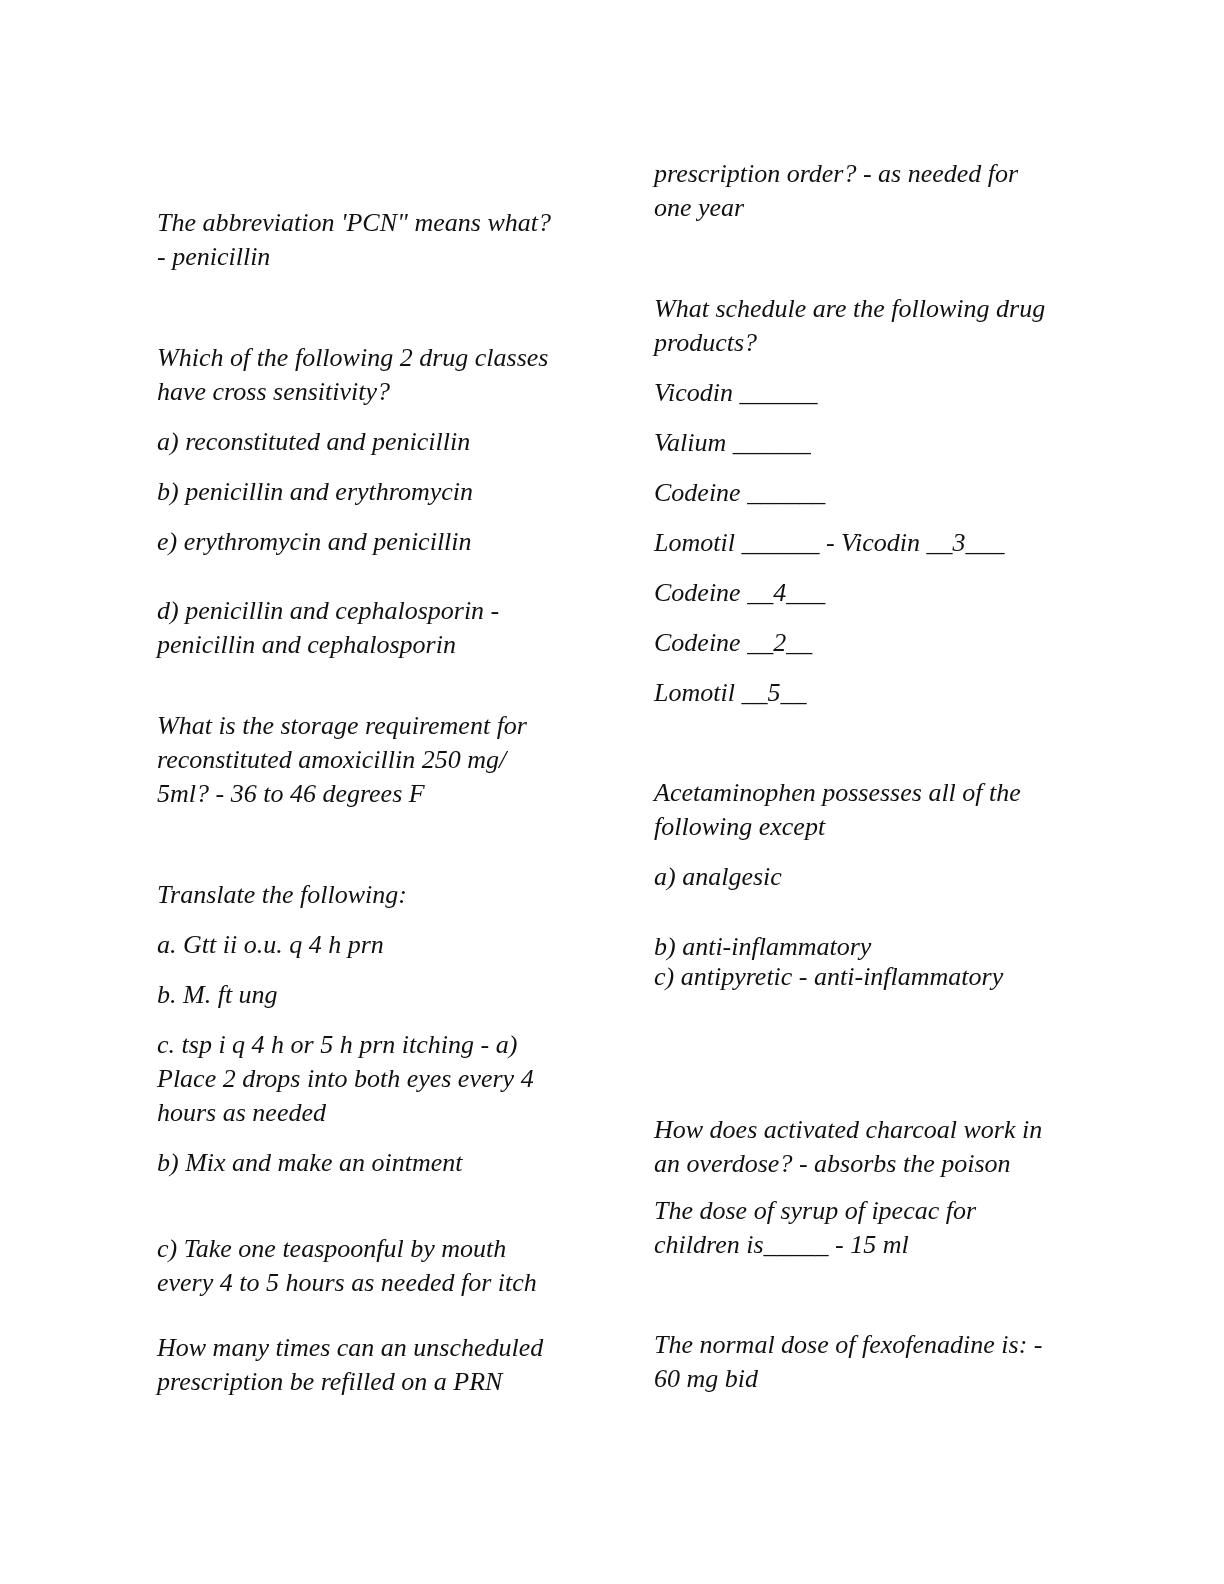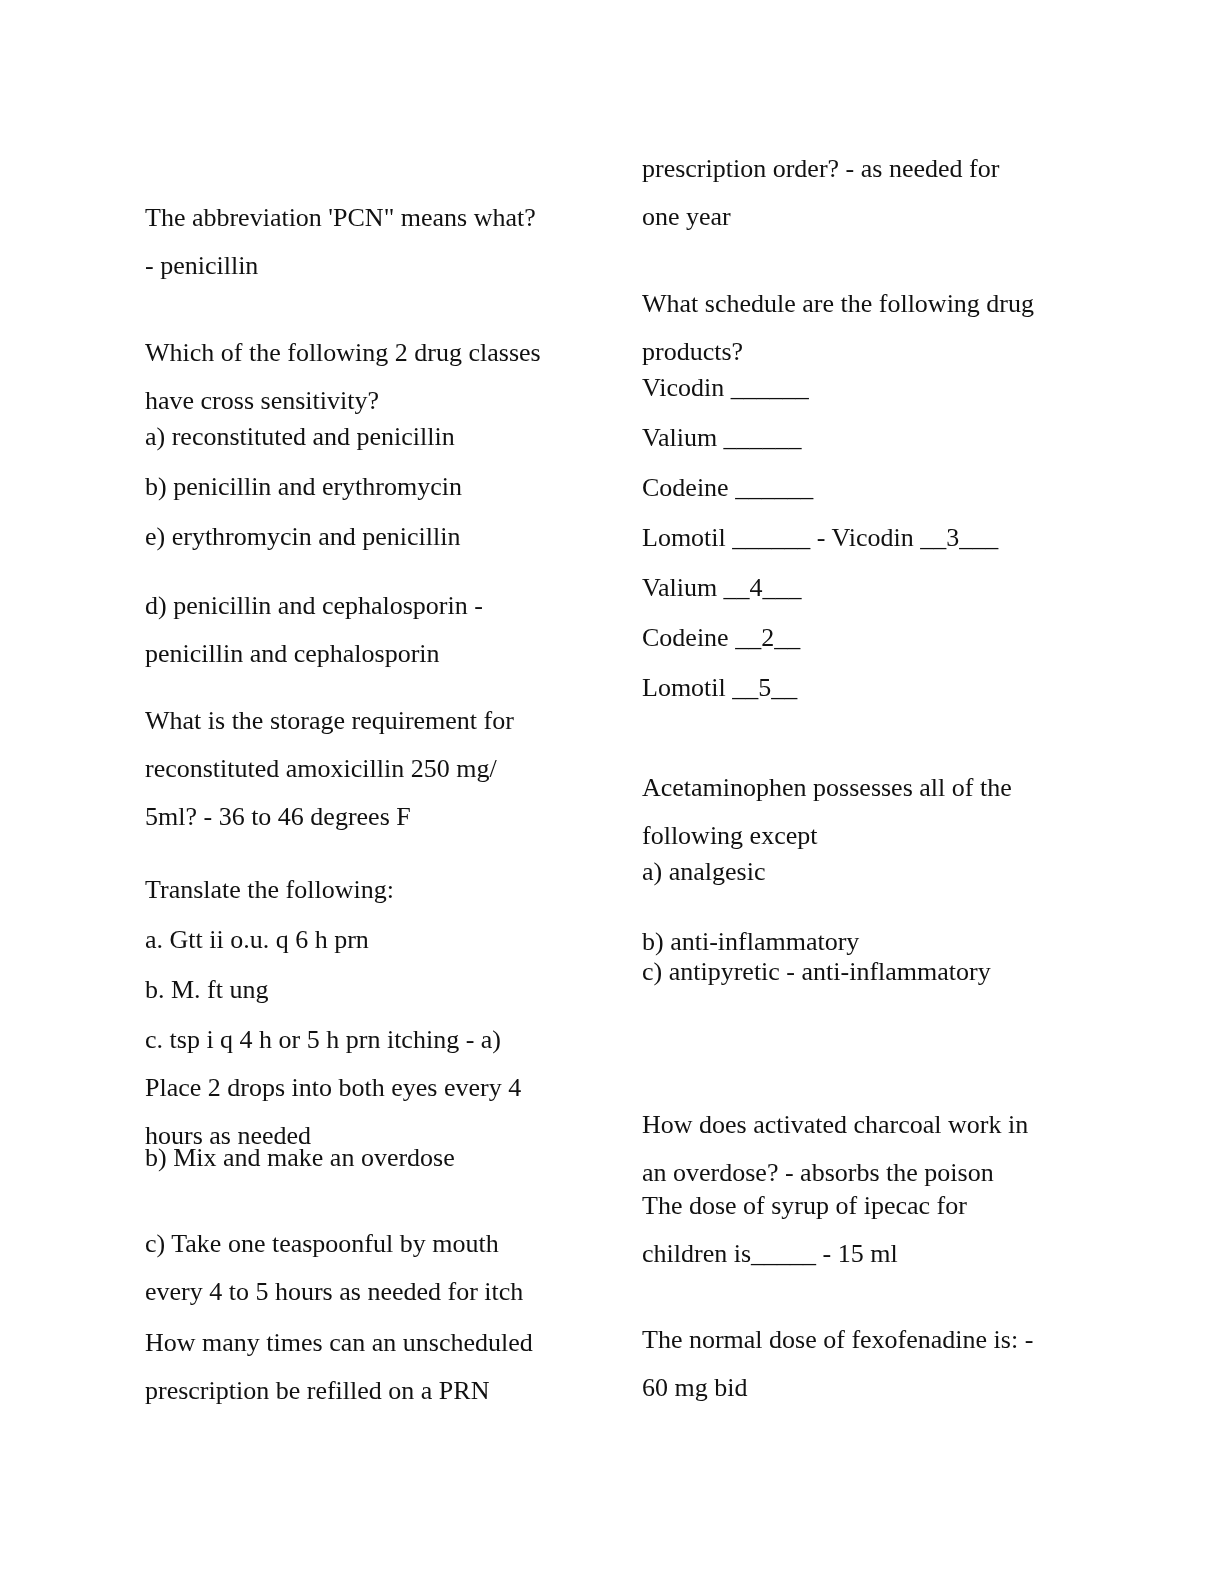--- a/index.html
+++ b/index.html
@@ -1,61 +1,61 @@
 <!DOCTYPE html>
 <html><head>
   <meta charset="utf-8">
   <style>
     html, body { margin: 0; padding: 0; background: #ffffff; }
     body { width: 1224px; height: 1584px; position: relative; overflow: hidden;
       font-family: "Liberation Serif", "DejaVu Serif", serif; color: #111111; }
     .col { position: absolute; top: 0; }
     .col-left { left: 145px; width: 440px; }
     .col-right { left: 642px; width: 440px; }
-    .p { position: absolute; left: 0; font-size: 26px; line-height: 48px; white-space: pre-wrap; margin: 0; width: 440px; }
+    .p { position: absolute; left: 0; font-size: 26px; line-height: 34px; white-space: pre-wrap; margin: 12px; width: 440px; font-style: italic; }
   </style>
 </head>
 <body>
 
 <div class="col col-left">
   <p class="p" style="top:194px">The abbreviation 'PCN" means what?
 - penicillin</p>
   <p class="p" style="top:329px">Which of the following 2 drug classes
 have cross sensitivity?</p>
   <p class="p" style="top:413px">a) reconstituted and penicillin</p>
   <p class="p" style="top:463px">b) penicillin and erythromycin</p>
   <p class="p" style="top:513px">e) erythromycin and penicillin</p>
   <p class="p" style="top:582px">d) penicillin and cephalosporin -
 penicillin and cephalosporin</p>
   <p class="p" style="top:697px">What is the storage requirement for
 reconstituted amoxicillin 250 mg/
 5ml? - 36 to 46 degrees F</p>
   <p class="p" style="top:866px">Translate the following:</p>
-  <p class="p" style="top:916px">a. Gtt ii o.u. q 6 h prn</p>
+  <p class="p" style="top:916px">a. Gtt ii o.u. q 4 h prn</p>
   <p class="p" style="top:966px">b. M. ft ung</p>
   <p class="p" style="top:1016px">c. tsp i q 4 h or 5 h prn itching - a)
 Place 2 drops into both eyes every 4
 hours as needed</p>
-  <p class="p" style="top:1134px">b) Mix and make an overdose</p>
+  <p class="p" style="top:1134px">b) Mix and make an ointment</p>
   <p class="p" style="top:1220px">c) Take one teaspoonful by mouth
 every 4 to 5 hours as needed for itch</p>
   <p class="p" style="top:1319px">How many times can an unscheduled
 prescription be refilled on a PRN</p>
 </div>
 
 <div class="col col-right">
   <p class="p" style="top:145px">prescription order? - as needed for
 one year</p>
   <p class="p" style="top:280px">What schedule are the following drug
 products?</p>
   <p class="p" style="top:364px">Vicodin ______</p>
   <p class="p" style="top:414px">Valium ______</p>
   <p class="p" style="top:464px">Codeine ______</p>
   <p class="p" style="top:514px">Lomotil ______ - Vicodin __3___</p>
-  <p class="p" style="top:564px">Valium __4___</p>
+  <p class="p" style="top:564px">Codeine __4___</p>
   <p class="p" style="top:614px">Codeine __2__</p>
   <p class="p" style="top:664px">Lomotil __5__</p>
   <p class="p" style="top:764px">Acetaminophen possesses all of the
 following except</p>
   <p class="p" style="top:848px">a) analgesic</p>
   <p class="p" style="top:918px">b) anti-inflammatory</p>
   <p class="p" style="top:948px">c) antipyretic - anti-inflammatory</p>
   <p class="p" style="top:1101px">How does activated charcoal work in
 an overdose? - absorbs the poison</p>
   <p class="p" style="top:1182px">The dose of syrup of ipecac for

